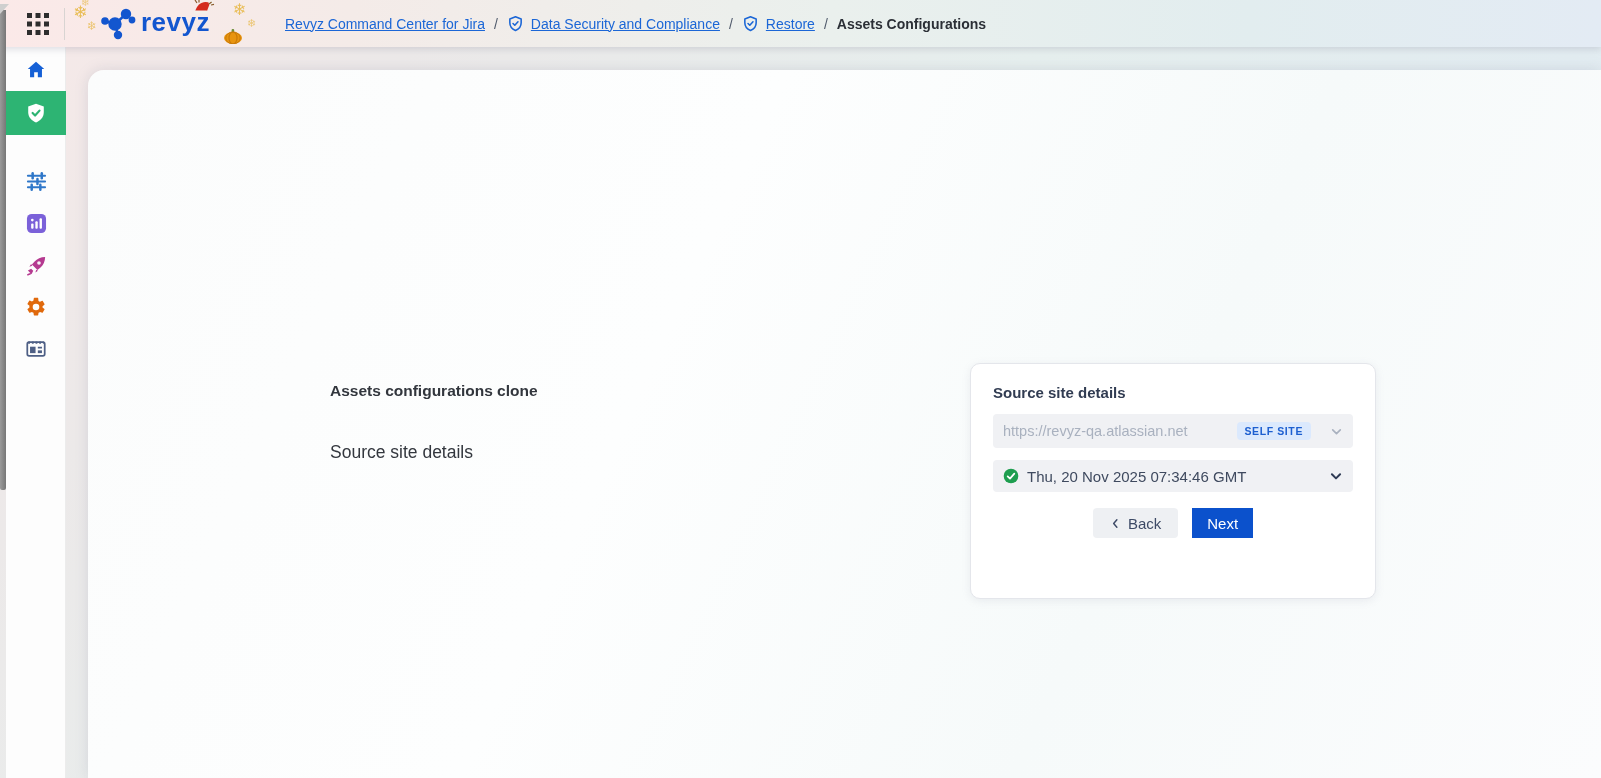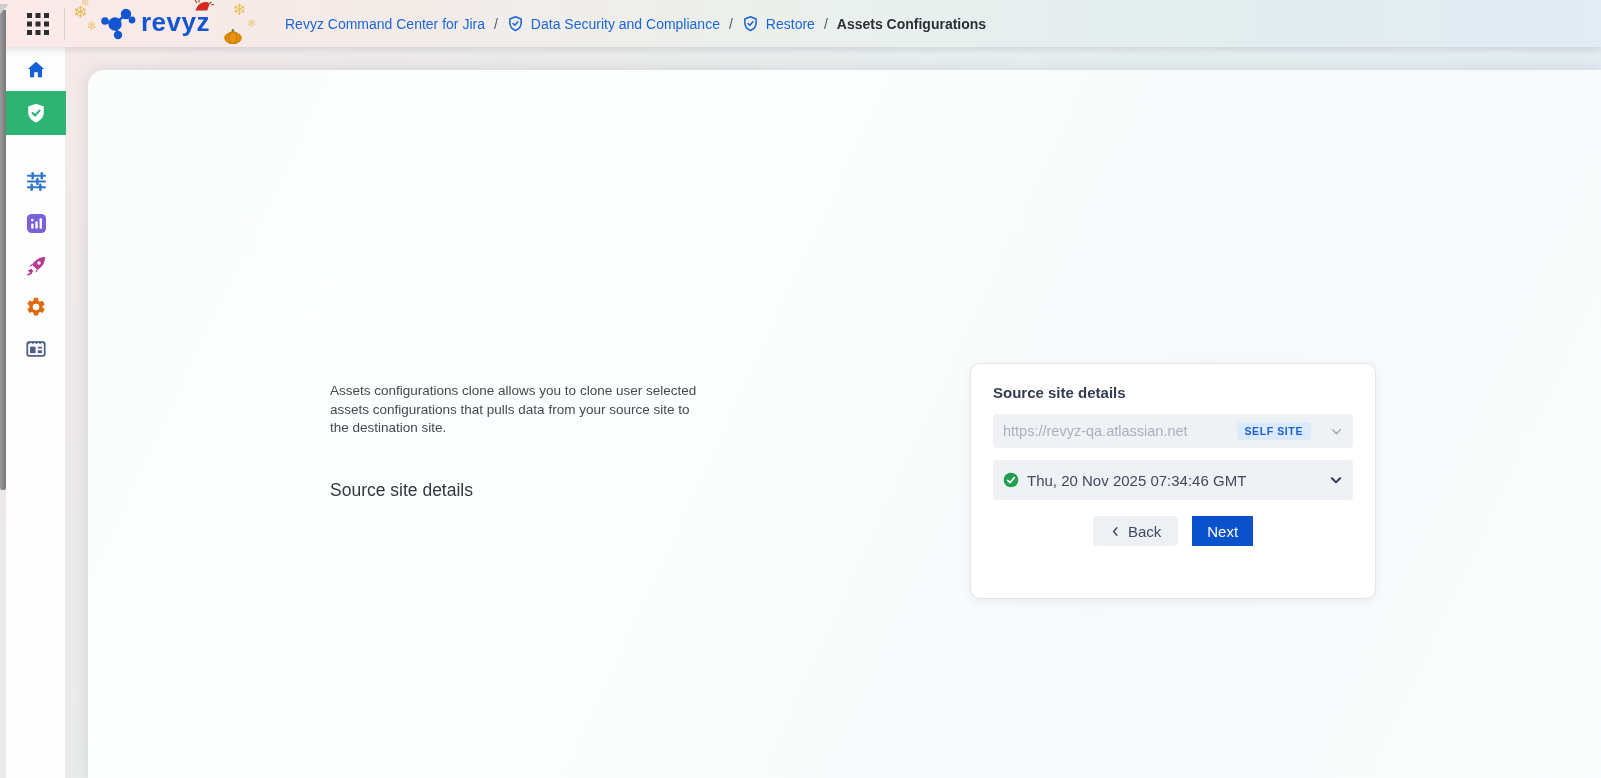--- a/index.html
+++ b/index.html
@@ -20,21 +20,21 @@
   .hdr-divider{ width:1px; height:32px; background:#d8d4d2; margin-left:15px; }
   .logo-wrap{ position:relative; width:190px; height:47px; margin-left:8px; }
   .flake{ position:absolute; color:#e9bd57; line-height:1; }
   .logo-molecule{ position:absolute; left:28px; top:8px; }
   .logo-text{ position:absolute; left:68px; top:7px; font-size:26px; font-weight:bold;
     color:#1356cf; letter-spacing:.5px; }
   .santa-hat{ position:absolute; left:118px; top:-1px; }
   .pumpkin{ position:absolute; left:150px; top:29px; }
   .breadcrumbs{ display:flex; align-items:center; margin-left:22px; font-size:14px;
     color:#44546f; white-space:nowrap; }
-  .crumb-link{ color:#1b66d6; cursor:pointer; }
+  .crumb-link{ color:#1b66d6; text-decoration:underline; cursor:pointer; }
   .crumb-sep{ margin:0 9px; color:#505a6b; }
   .crumb-shield{ display:inline-flex; margin-right:7px; }
   .crumb-current{ font-weight:bold; color:#2b2f36; }
   .crumb-item{ display:inline-flex; align-items:center; }
   
   .win-scrollbar{ position:absolute; left:0; top:10px; width:6px; height:480px;
     background:linear-gradient(90deg,#9a9a9a,#777); border-radius:0 0 2px 2px; z-index:9; }
   .win-notch{ position:absolute; left:0; top:4px; width:0; height:0; z-index:10;
     border-left:9px solid #cfcfcf; border-bottom:10px solid transparent; }
   
@@ -64,21 +64,21 @@
   }
   .form-title{ font-size:15px; font-weight:bold; color:#313c52; margin-bottom:13px; }
   .field-label{ font-size:12.5px; font-weight:bold; color:#44546f; margin-bottom:6px; }
   .req{ color:#e8491f; margin-left:2px; }
   .input-box{ height:34px; background:#f0f1f4; border-radius:4px; display:flex;
     align-items:center; padding:0 10px; margin-bottom:12px; }
   .input-box.disabled{ cursor:default;gap:7px; }
   .placeholder{ flex:1; font-size:14.5px; color:#a9b1bf; }
   .self-badge{ background:#dbe9fd; color:#1d5fd0; font-size:10.5px; font-weight:bold;
     letter-spacing:.6px; padding:3px 8px; border-radius:4px; margin-right:12px; }
-  .select-box{ height:40px; background:#f0f1f4; border-radius:4px; display:flex;
+  .select-box{ height:32px; background:#f0f1f4; border-radius:4px; display:flex;
     align-items:center; padding:0 10px; cursor:pointer; }
   .select-value{ flex:1; font-size:15px; color:#3f4a5f; margin-left:8px; }
   .check-circle{ display:inline-flex; }
   .btn-row{ display:flex; justify-content:center; align-items:center; gap:14px;
     margin-top:16px; }
   .btn-back{ height:30px; display:inline-flex; align-items:center; gap:7px;
     background:#eef0f3; border:none; border-radius:4px; padding:0 17px;
     font-size:15px; color:#3d4a66; cursor:pointer;
     font-family:"Liberation Sans",sans-serif; }
   .btn-next{ height:30px; display:inline-flex; align-items:center;
@@ -225,21 +225,21 @@
       <rect x="5.5" y="9.5" width="6" height="7" fill="#4e5f85" stroke="none"></rect>
       <line x1="14" y1="10.5" x2="18.5" y2="10.5"></line>
       <rect x="14" y="13.5" width="4.5" height="3" fill="#4e5f85" stroke="none"></rect>
     </svg>
   </div>
 </div>
 
 <div class="main-card">
 
   <div class="intro">
-    <p>Assets configurations clone allows you to clone user selected assets configurations that pulls data from your source site to the destination site.</p>
+    <h1>Assets configurations clone</h1>
     <h2>Source site details</h2>
   </div>
 
   <div class="form-card">
     <div class="form-title">Source site details</div>
 
     <div class="input-box disabled">
       <span class="placeholder">https://revyz-qa.atlassian.net</span>
       <span class="self-badge">SELF SITE</span>
       <svg width="13" height="13" viewBox="0 0 24 24" fill="none" stroke="#a9b1bf" stroke-width="3" stroke-linecap="round" stroke-linejoin="round">

